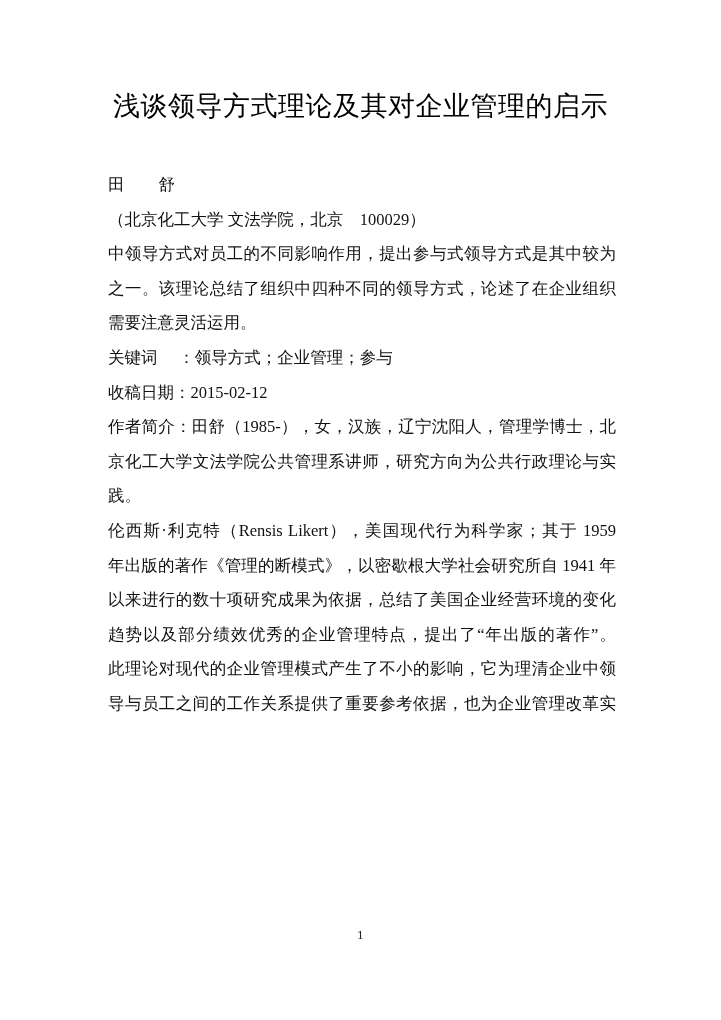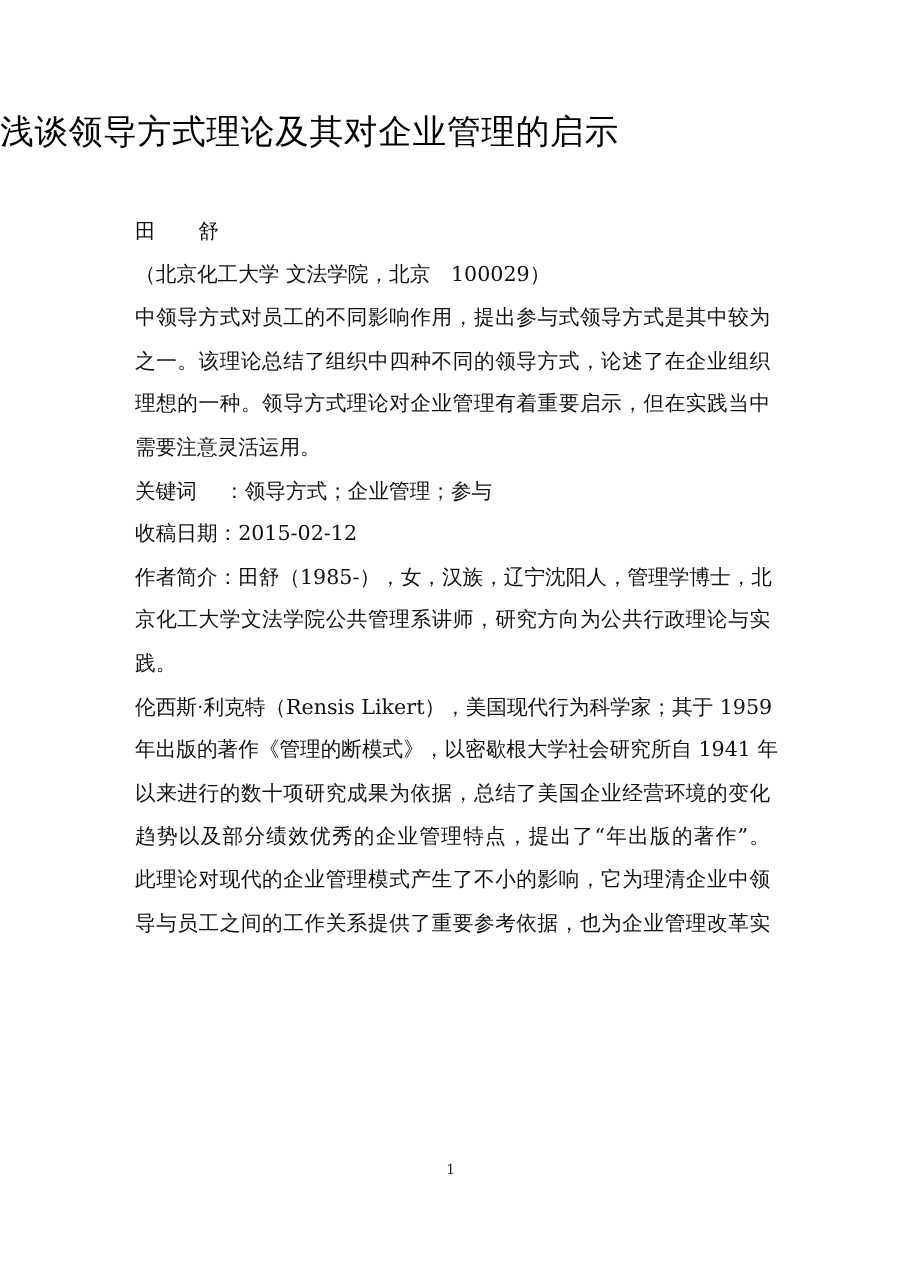--- a/index.html
+++ b/index.html
@@ -20,31 +20,33 @@
     left: 0; top: 0;
     width: 721px;
     height: 1020px;
     background: #ffffff;
   }
   .title {
     position: absolute;
     left: 0;
     top: 86px;
     width: 721px;
+    text-align: center;
     font-size: 27px;
     line-height: 40px;
     letter-spacing: 0.5px;
     color: #000;
     white-space: nowrap;
   }
   .body {
     position: absolute;
     left: 108px;
     top: 168px;
     width: 508px;
+    font-family: Liberation Serif, serif;
   }
   .line {
     font-size: 16.5px;
     line-height: 34.6px;
     height: 34.6px;
     white-space: nowrap;
     color: #111;
   }
   .line.justify {
     text-align: justify;
@@ -78,21 +80,20 @@
 
     <div class="line author-name">
       <span>田</span><span class="gap"></span><span>舒</span>
     </div>
 
     <div class="line">（北京化工大学 文法学院，北京　100029）</div>
 
     <div>
       <div class="line justify">中领导方式对员工的不同影响作用，提出参与式领导方式是其中较为</div>
       <div class="line justify">之一。该理论总结了组织中四种不同的领导方式，论述了在企业组织</div>
-      <div class="line justify">理想的一种。领导方式理论对企业管理有着重要启示，但在实践当中</div>
       <div class="line">需要注意灵活运用。</div>
     </div>
 
     <div class="line">关键词　 ：领导方式；企业管理；参与</div>
 
 
     <div class="line">收稿日期：2015-02-12</div>
 
     <div>
       <div class="line justify">作者简介：田舒（1985-），女，汉族，辽宁沈阳人，管理学博士，北</div>

